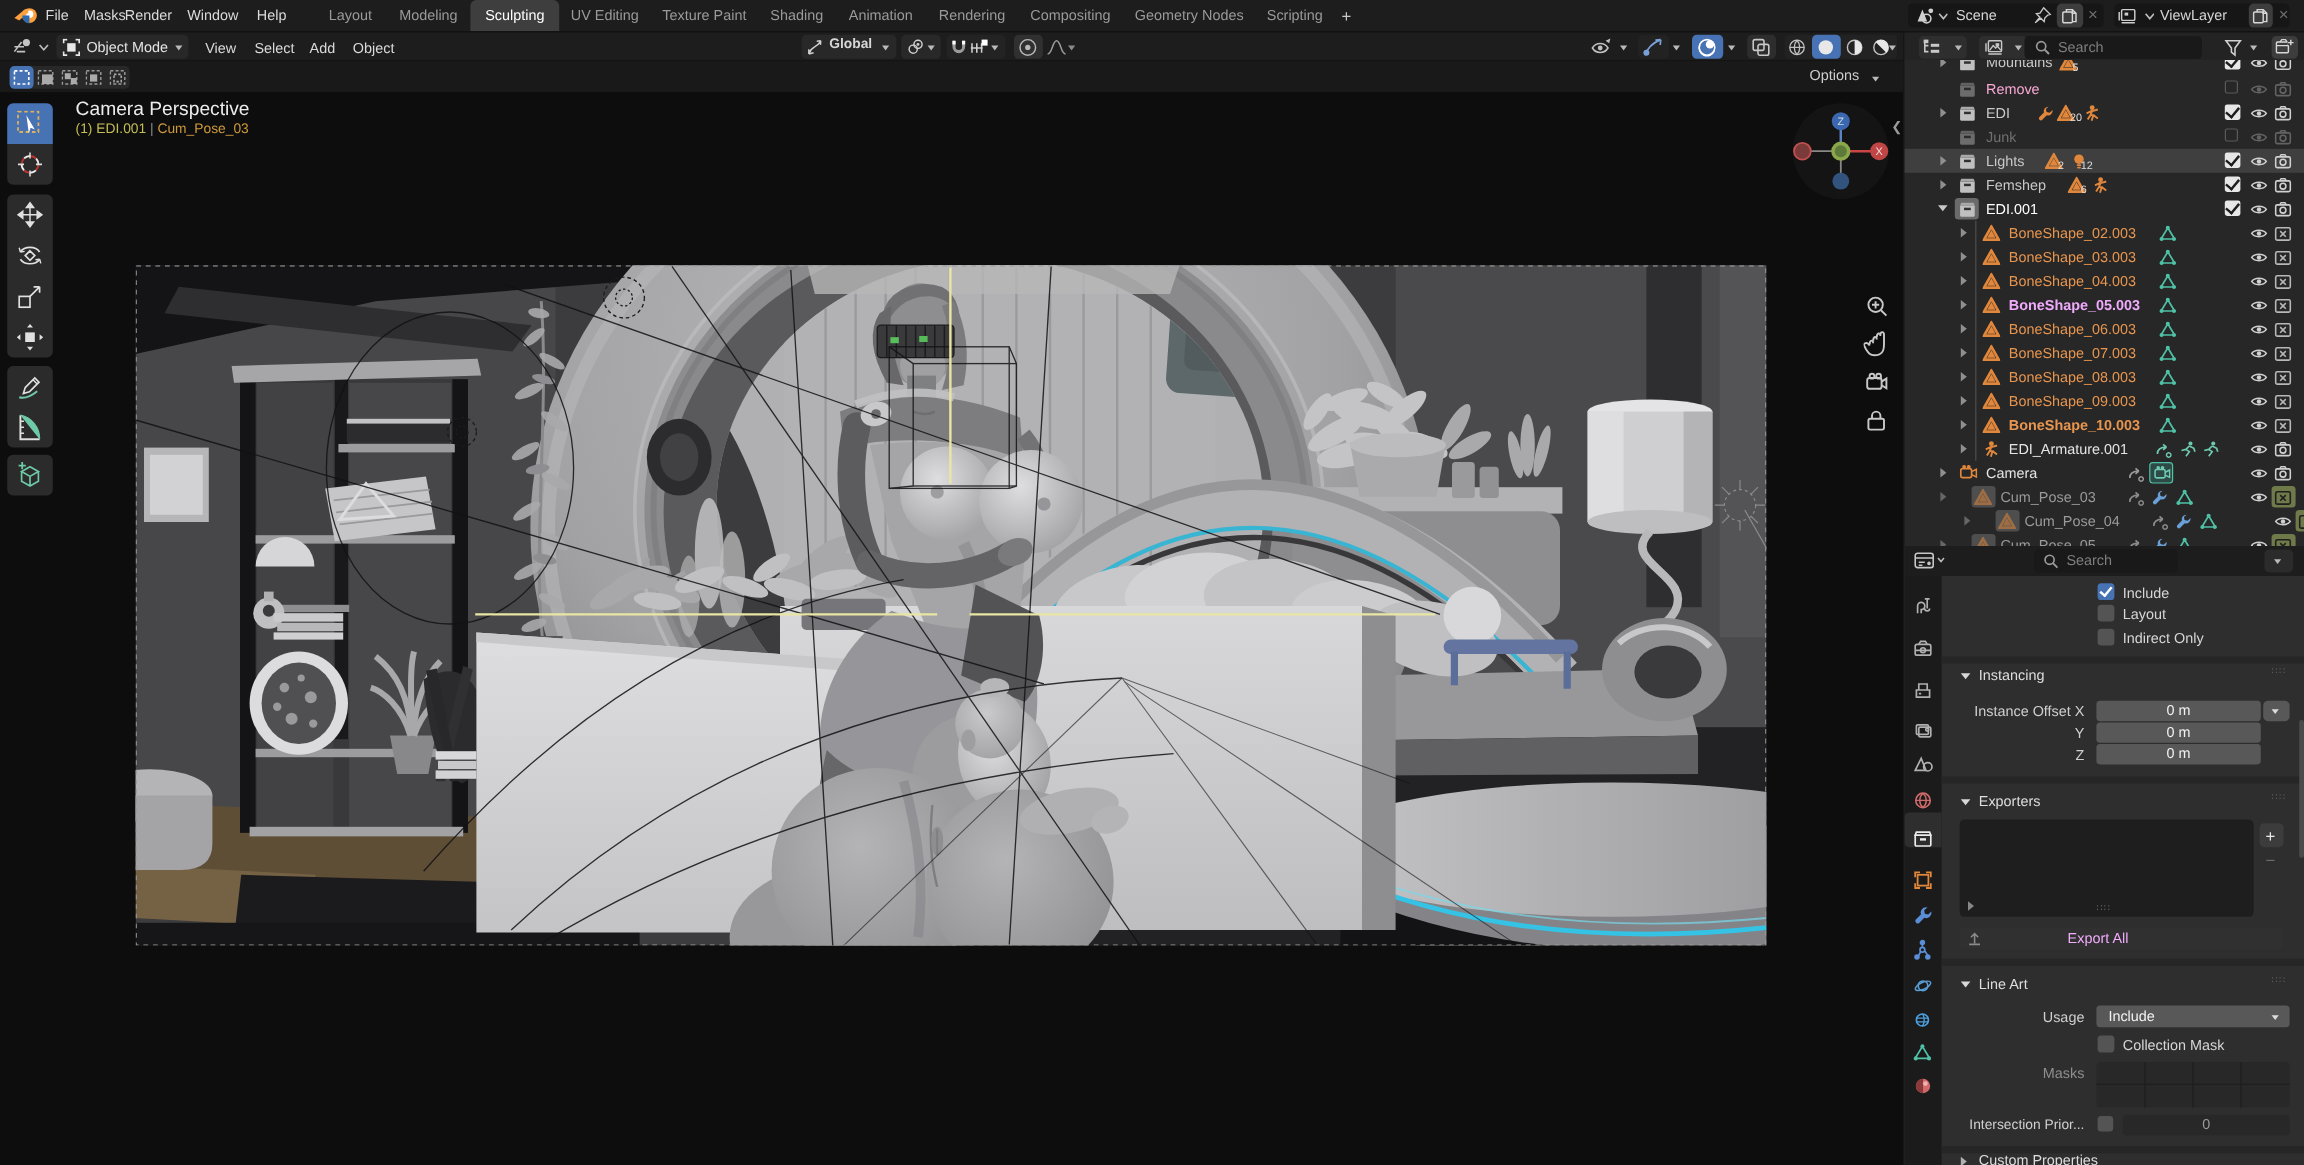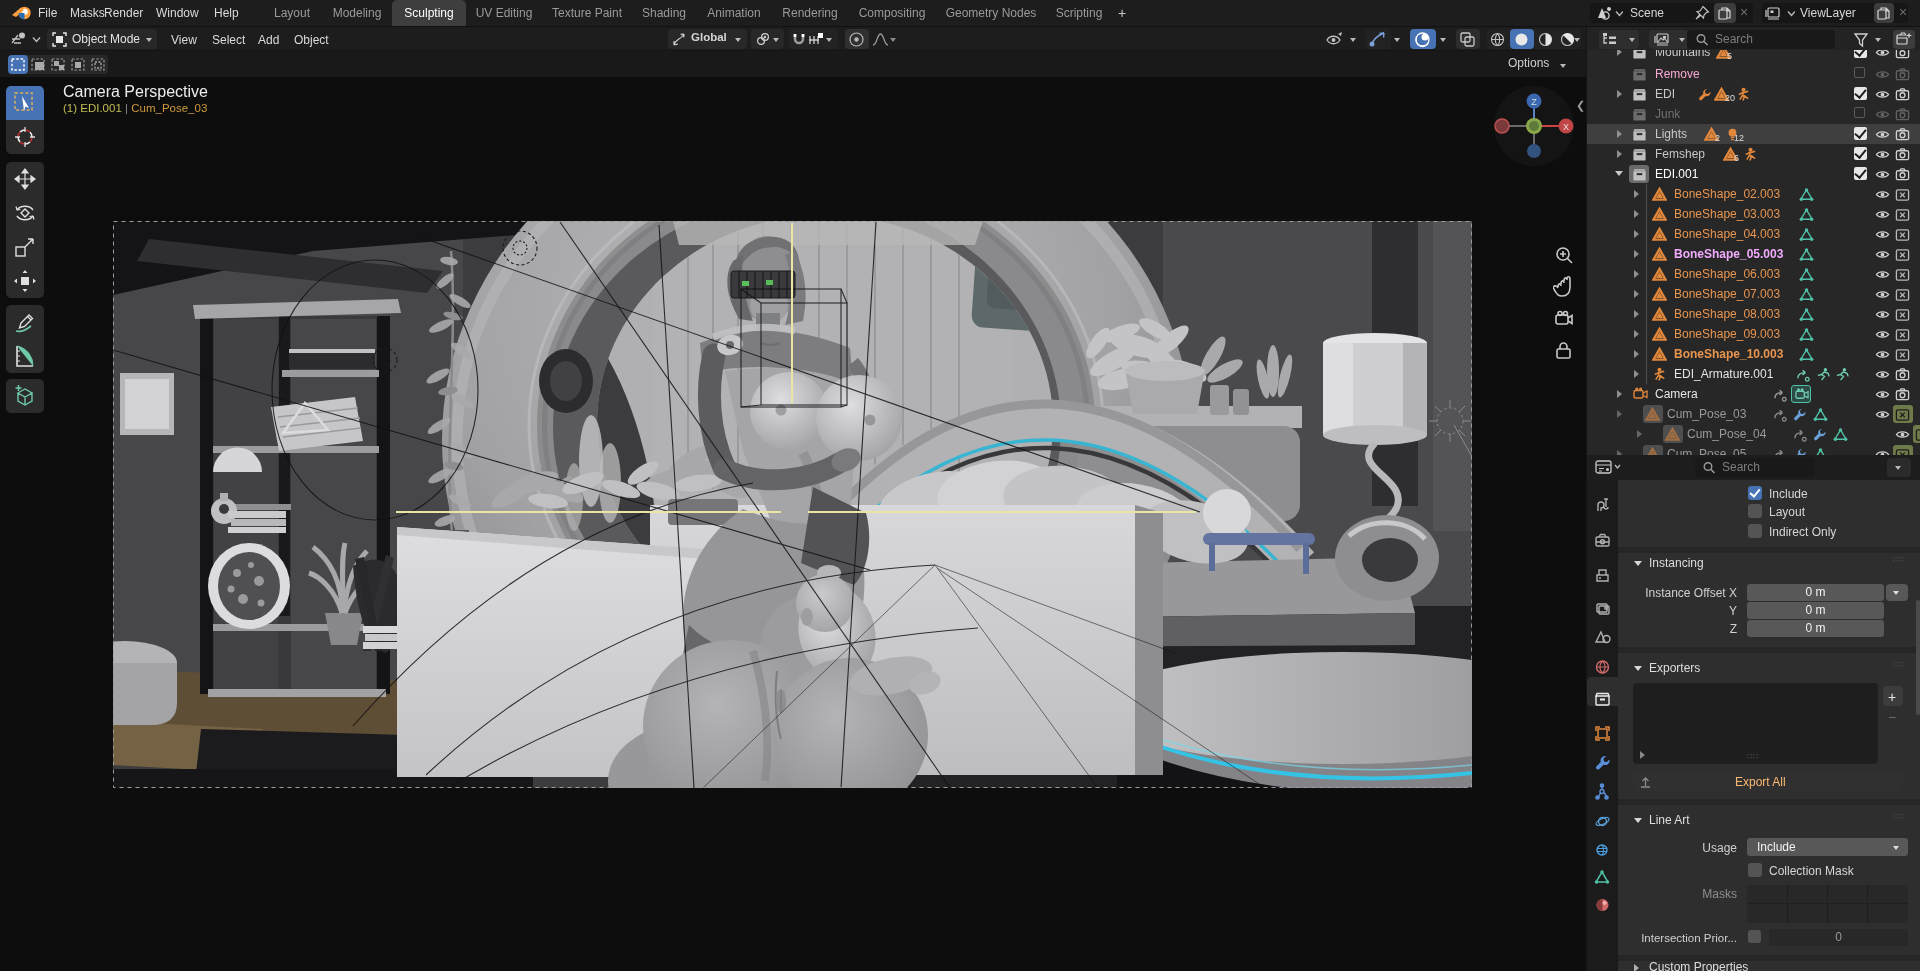--- a/index.html
+++ b/index.html
@@ -1199,21 +1199,21 @@
 <div style="position:absolute;left:46px;top:228px;width:245px;height:81px;background:#1e1e1e;border-radius:4px"></div>
 <div class="fld" style="left:296px;top:231px;width:20px;height:20px;background:#3c3c3c"></div>
 <div class="txt" style="left:301px;top:234px;color:#e8e8e8;font-size:14px">+</div>
 <div class="txt" style="left:301px;top:254px;color:#6a6a6a;font-size:14px">−</div>
 <div style="position:absolute;left:53px;top:296px;width:0;height:0;border-top:4px solid transparent;border-bottom:4px solid transparent;border-left:5px solid #888"></div>
 <div style="position:absolute;left:160px;top:297px;color:#666;font-size:8px;letter-spacing:1px">∷∷</div>
 <div style="position:absolute;left:46px;top:318px;width:270px;height:18px;background:#303030;border-radius:3px"></div>
 <svg class="abs" style="left:52px;top:321px" width="13" height="13" viewBox="0 0 13 13">
       <path d="M6.5 10 V2 M3.5 5 L6.5 2 l3 3 M2 11 h9" stroke="#8a8a8a" stroke-width="1.3" fill="none"></path>
     </svg>
-<div class="txt" style="left:148px;top:320px;color:#fdba74">Export All</div>
+<div class="txt" style="left:136px;top:320px;color:#f0abfc">Export All</div>
 <div style="position:absolute;left:31px;top:344px;width:303px;height:6px;background:#262626"></div>
 <span class="oarrd" style="left:47px;top:363px;border-top-color:#d8d8d8"></span>
 <div class="phead" style="left:62px;top:358px">Line Art</div>
 <div style="position:absolute;left:306px;top:360px;width:14px;height:10px;color:#5e5e5e;font-size:8px;letter-spacing:1px;line-height:4px">∷∷</div>
 <div class="plabel" style="left:20px;top:386px;width:130px">Usage</div>
 <div style="position:absolute;left:160px;top:383px;width:161px;height:18px;background:#585858;border-radius:3px"></div>
 <div class="txt" style="left:170px;top:385px;color:#f2f2f2">Include</div>
 <span class="caret" style="position:absolute;left:306px;top:391px;border-top-color:#ddd"></span>
 <div class="chkb" style="left:161px;top:408px"></div>
     <div class="txt" style="left:182px;top:409px">Collection Mask</div>

